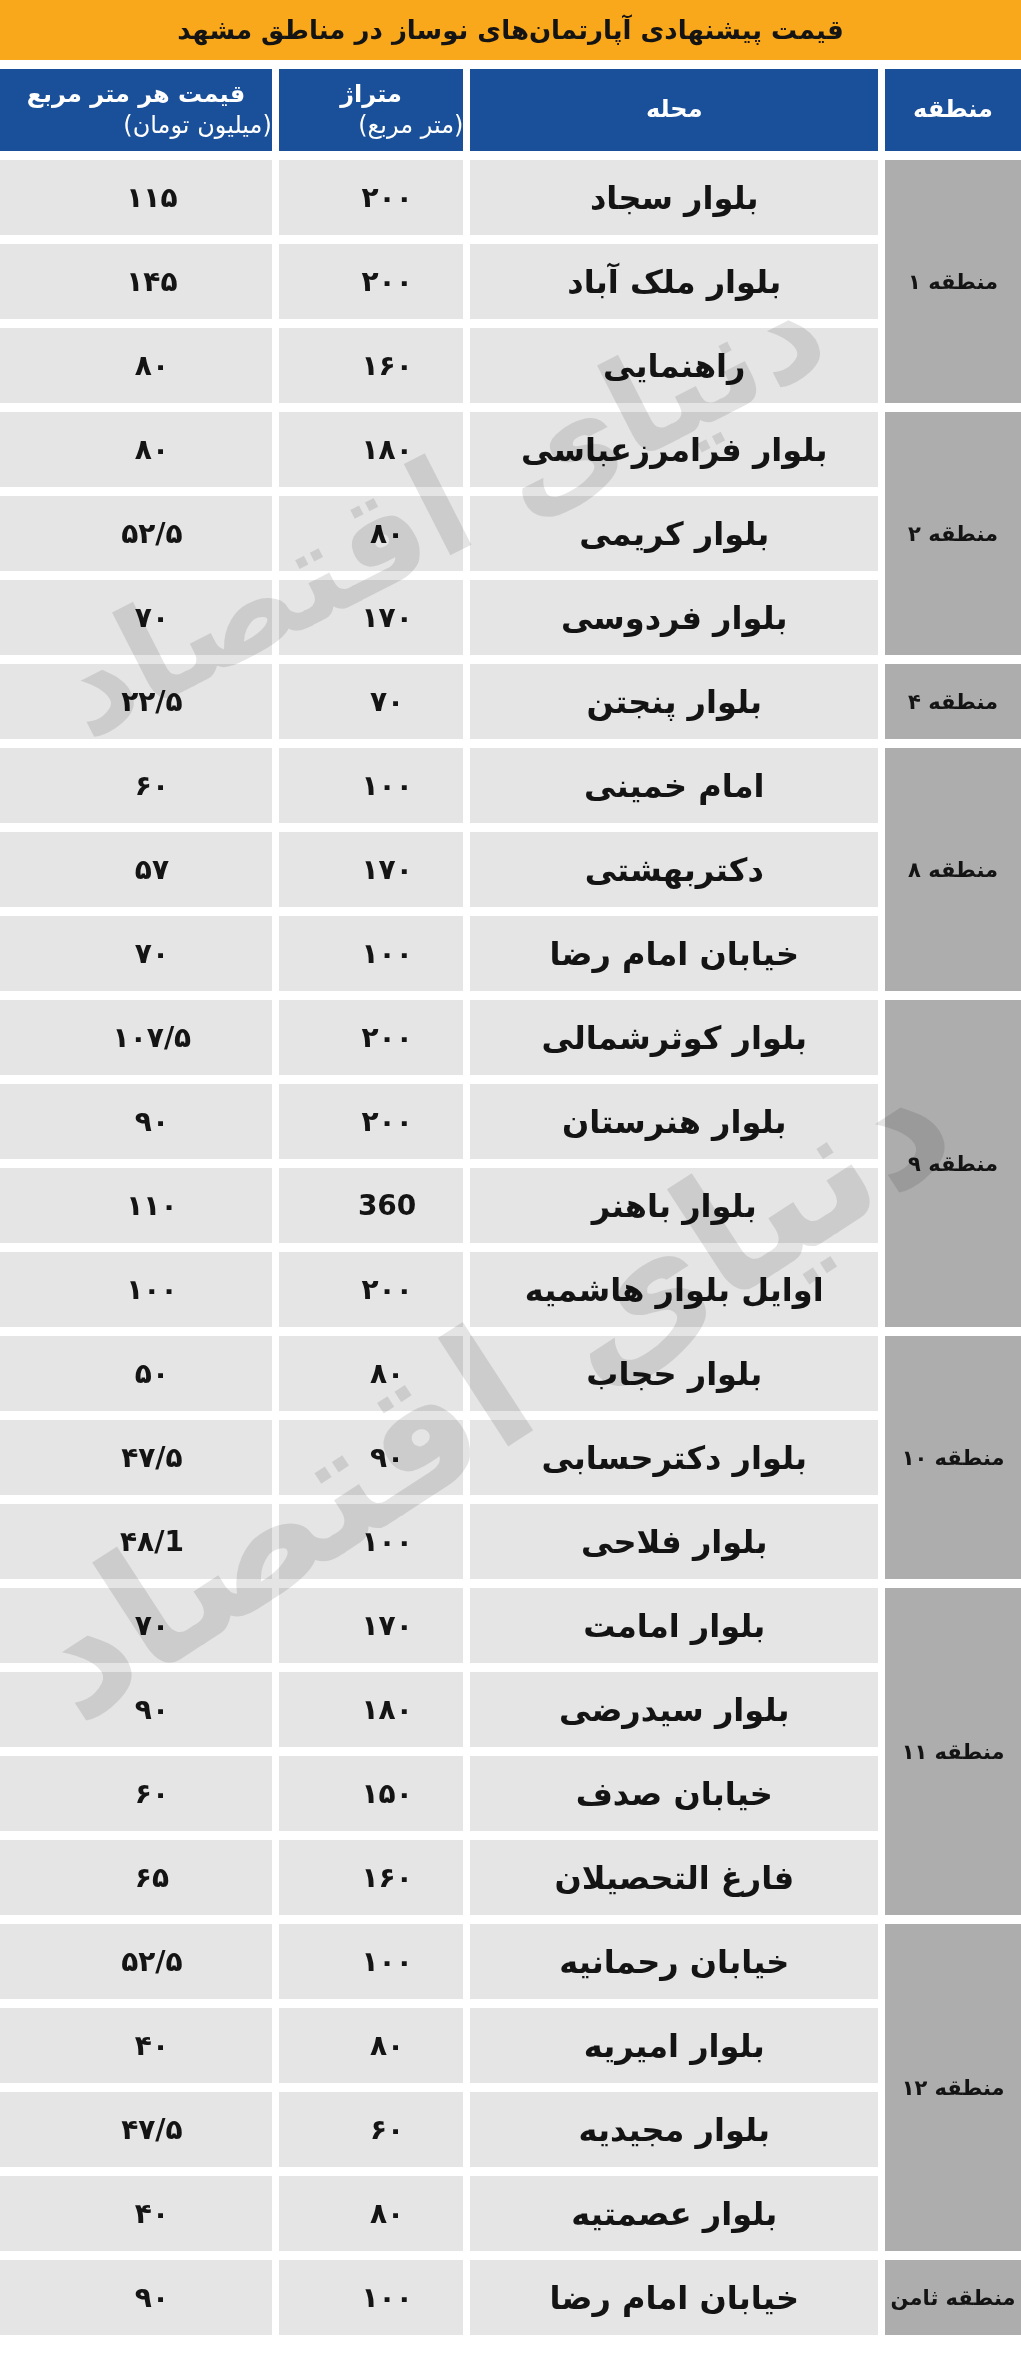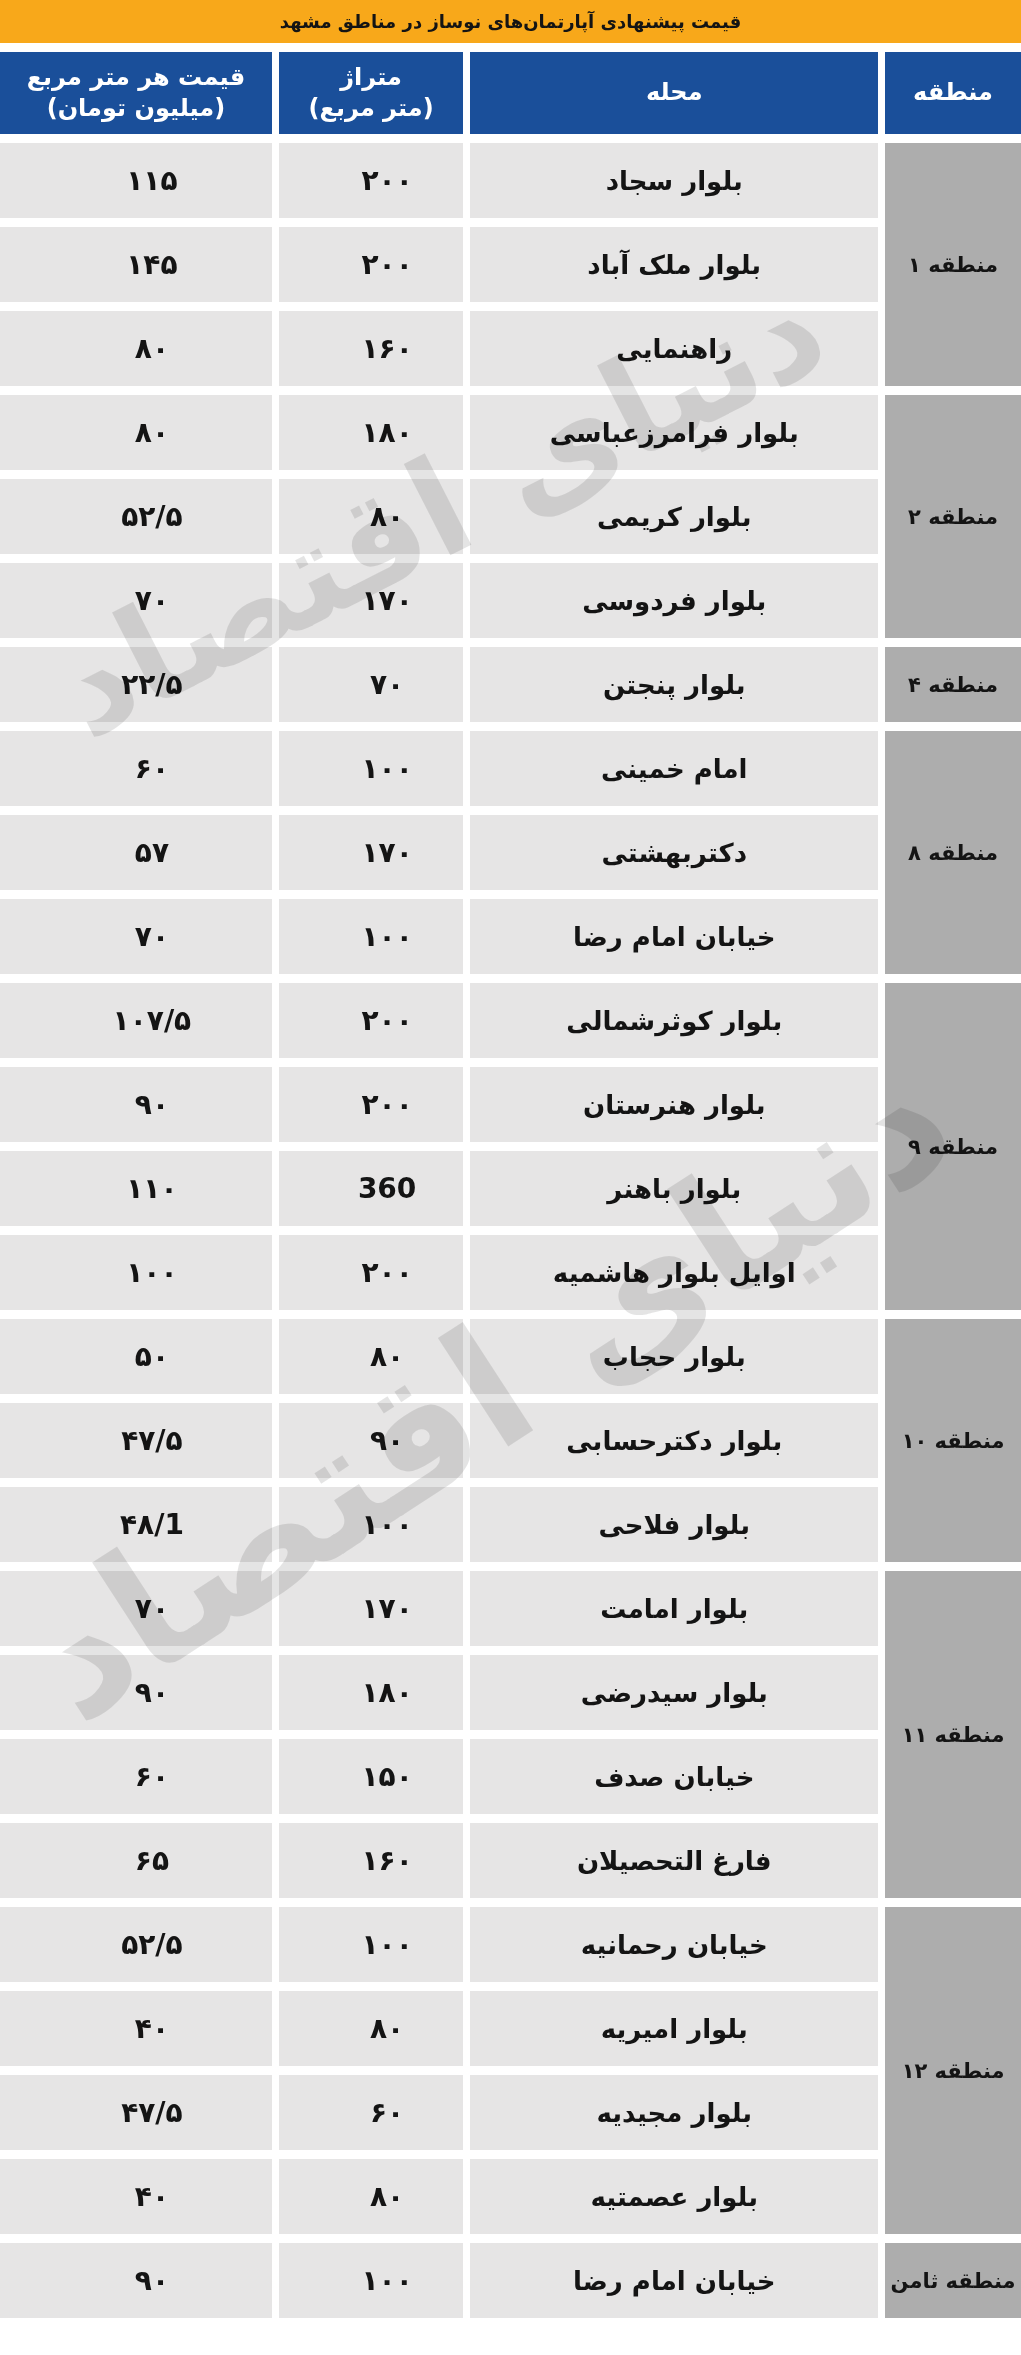--- a/index.html
+++ b/index.html
@@ -8,24 +8,24 @@
     background: #ffffff;
     font-family: "DejaVu Sans", sans-serif;
   }
   body {
     width: 1021px; height: 2355px;
     position: relative;
     overflow: hidden;
     direction: rtl;
   }
   .title-bar {
-    height: 43px;
+    height: 60px;
     background: #F8A81A;
     color: #141414;
-    font-size: 18px;
+    font-size: 26px;
     font-weight: bold;
     display: flex;
     align-items: center;
     justify-content: center;
     letter-spacing: -0.5px;
   }
   table.price-table {
     border-collapse: separate;
     border-spacing: 7px 9px;
     table-layout: fixed;
@@ -39,31 +39,31 @@
   th {
     background: #1A4F9A;
     color: #ffffff;
     font-weight: bold;
     font-size: 24px;
     line-height: 1.3;
     height: 82px;
     padding: 0;
     text-align: center;
   }
-  th .sub { display: block; font-weight: bold; }
+  th .sub { display: block; font-weight: normal; text-align: right; }
   td {
     background: #E6E5E5;
     color: #141414;
     text-align: center;
     vertical-align: middle;
     height: 75px;
     padding: 0;
     font-weight: bold;
   }
-  td.hood  { font-size: 26px; }
+  td.hood  { font-size: 32px; }
   td.num   { font-size: 28px; padding-left: 32px; }
   td.region {
     background: #ADADAD;
     font-size: 21px;
     letter-spacing: -0.5px;
   }
   .watermark {
     position: absolute;
     color: #000000;
     opacity: 0.10;

